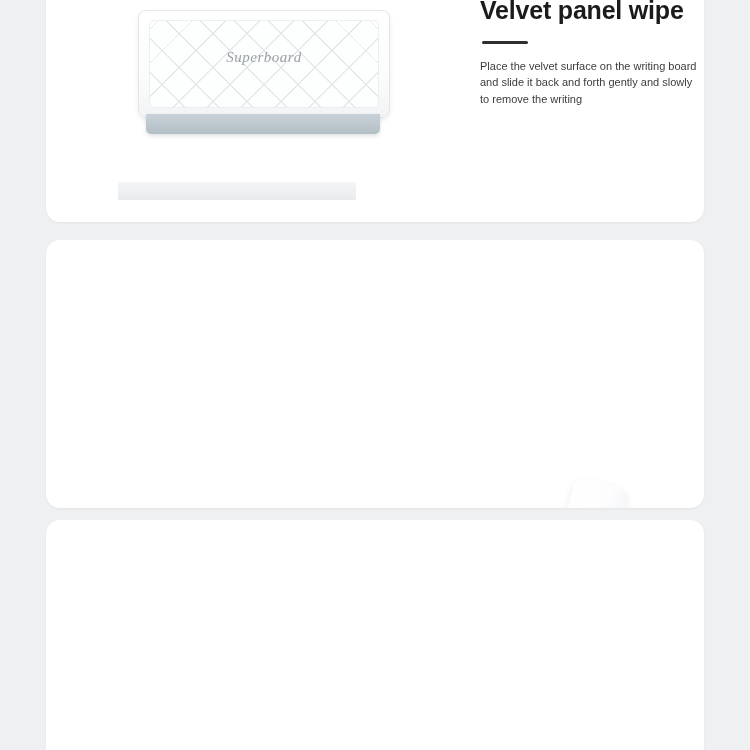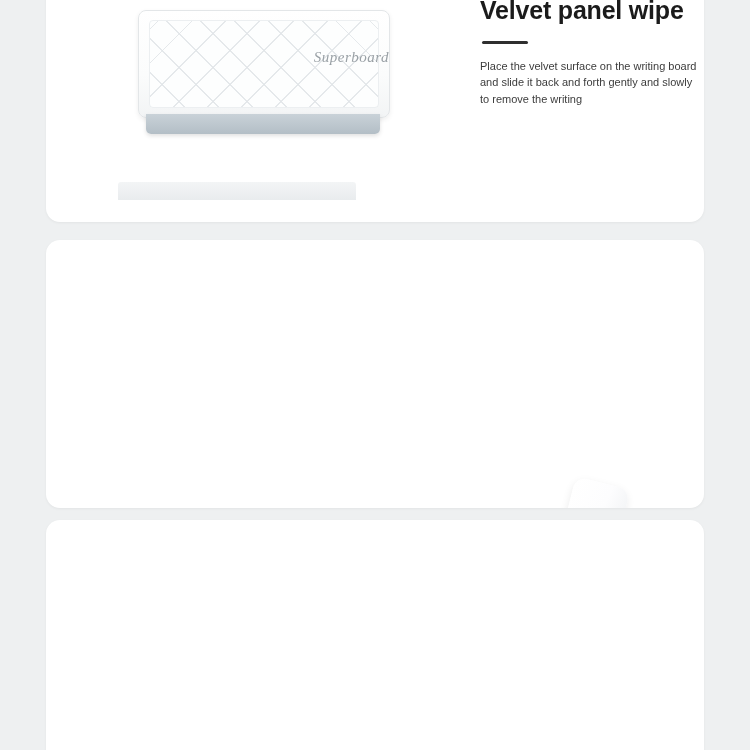--- a/index.html
+++ b/index.html
@@ -88,21 +88,21 @@
     border: 1px solid #eceff1;
     border-radius: 4px;
     background:
       repeating-linear-gradient(45deg, rgba(225,229,232,0.85) 0 1px, transparent 1px 24px),
       repeating-linear-gradient(-45deg, rgba(225,229,232,0.85) 0 1px, transparent 1px 24px),
       #fdfefe;
   }
   .eraser-label {
     position: absolute;
     left: 0; right: 0; top: 38px;
-    text-align: right;
+    text-align: center;
     font-family: "Liberation Serif", serif;
     font-style: italic;
     font-size: 15px;
     color: #9aa1a6;
     letter-spacing: 0.5px;
   }
   .eraser-felt {
     position: absolute;
     left: 8px; top: 104px;
     width: 234px; height: 20px;

